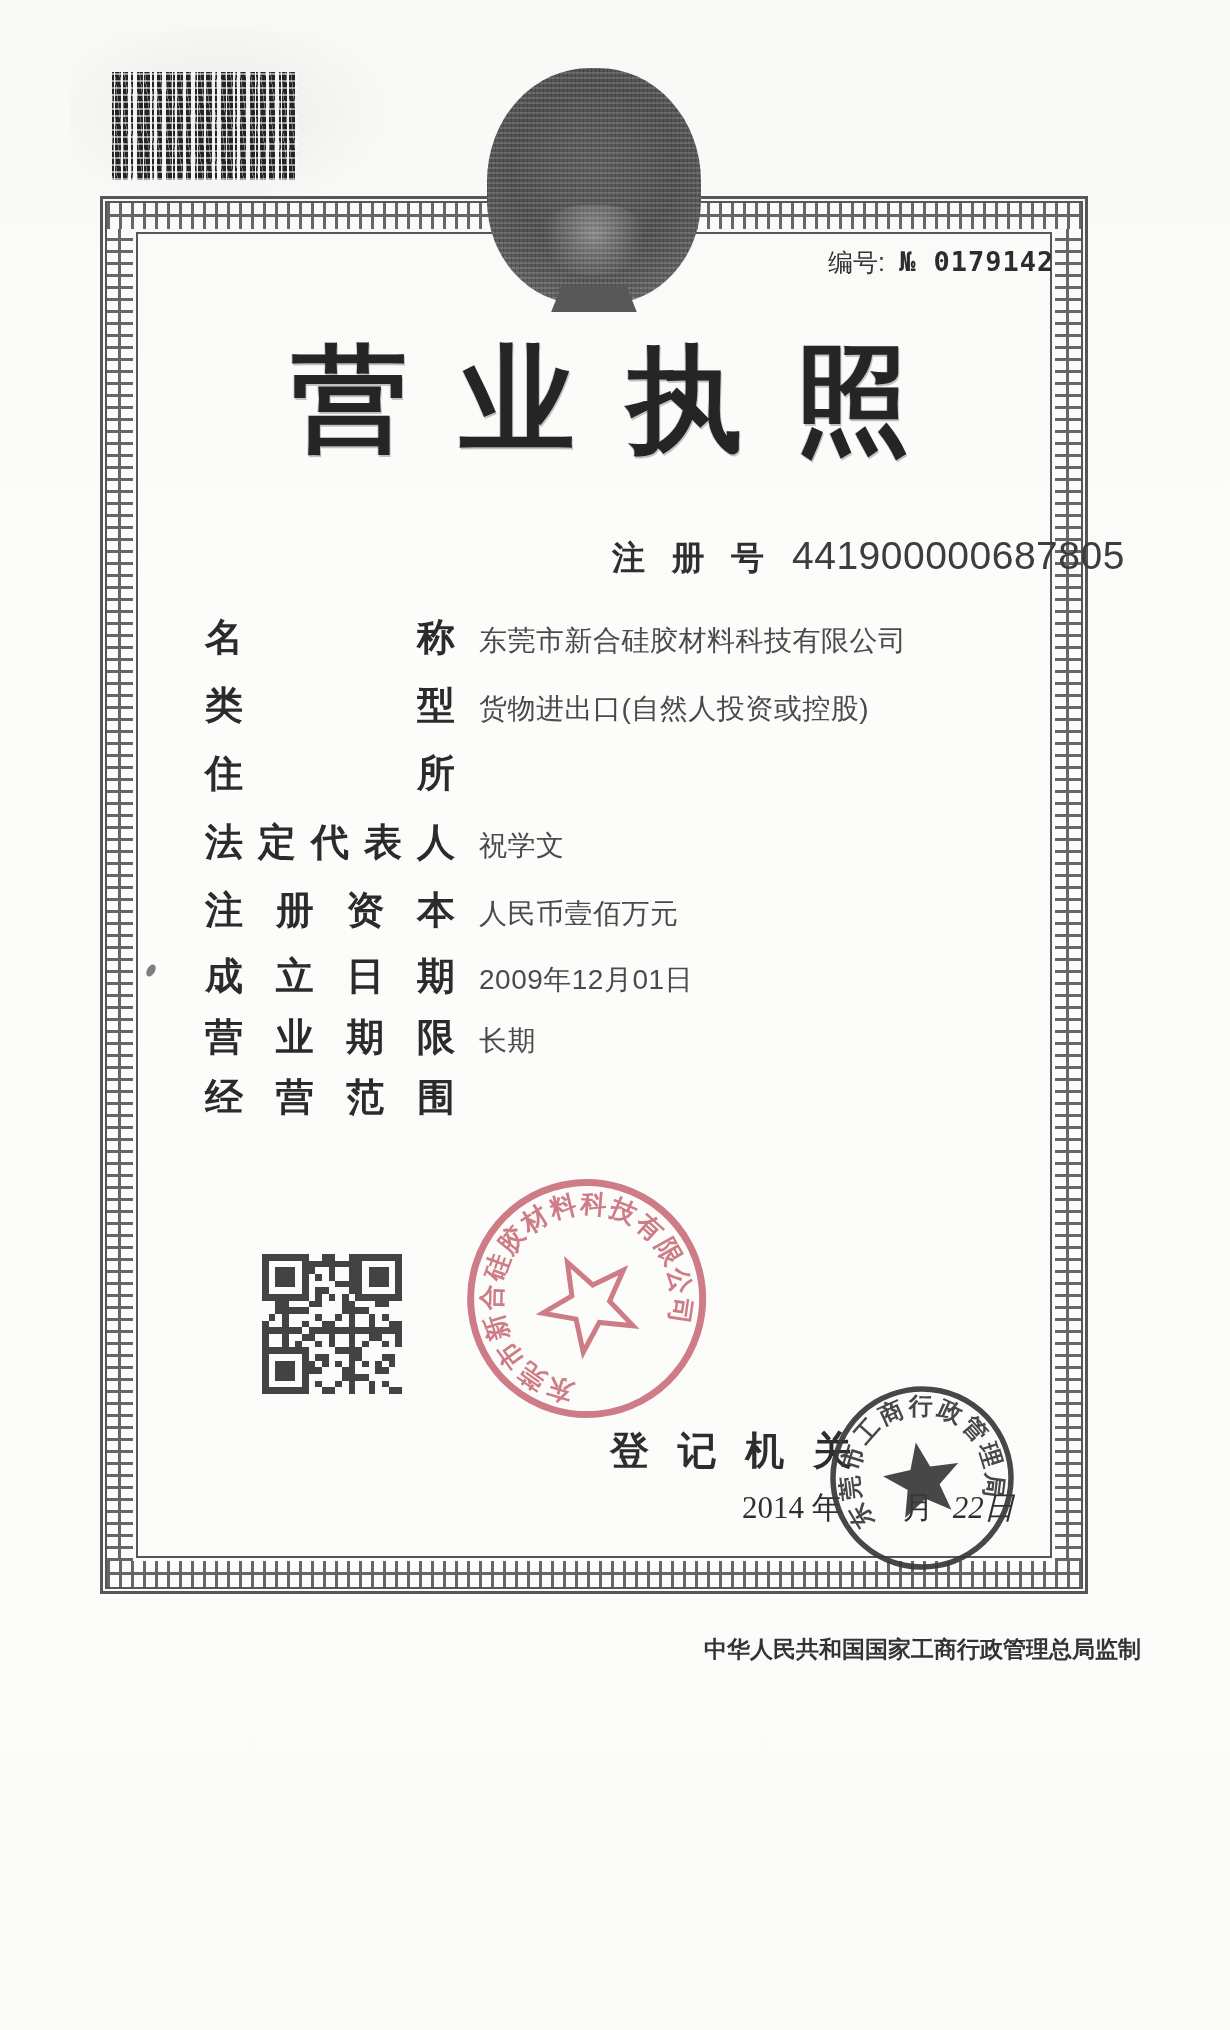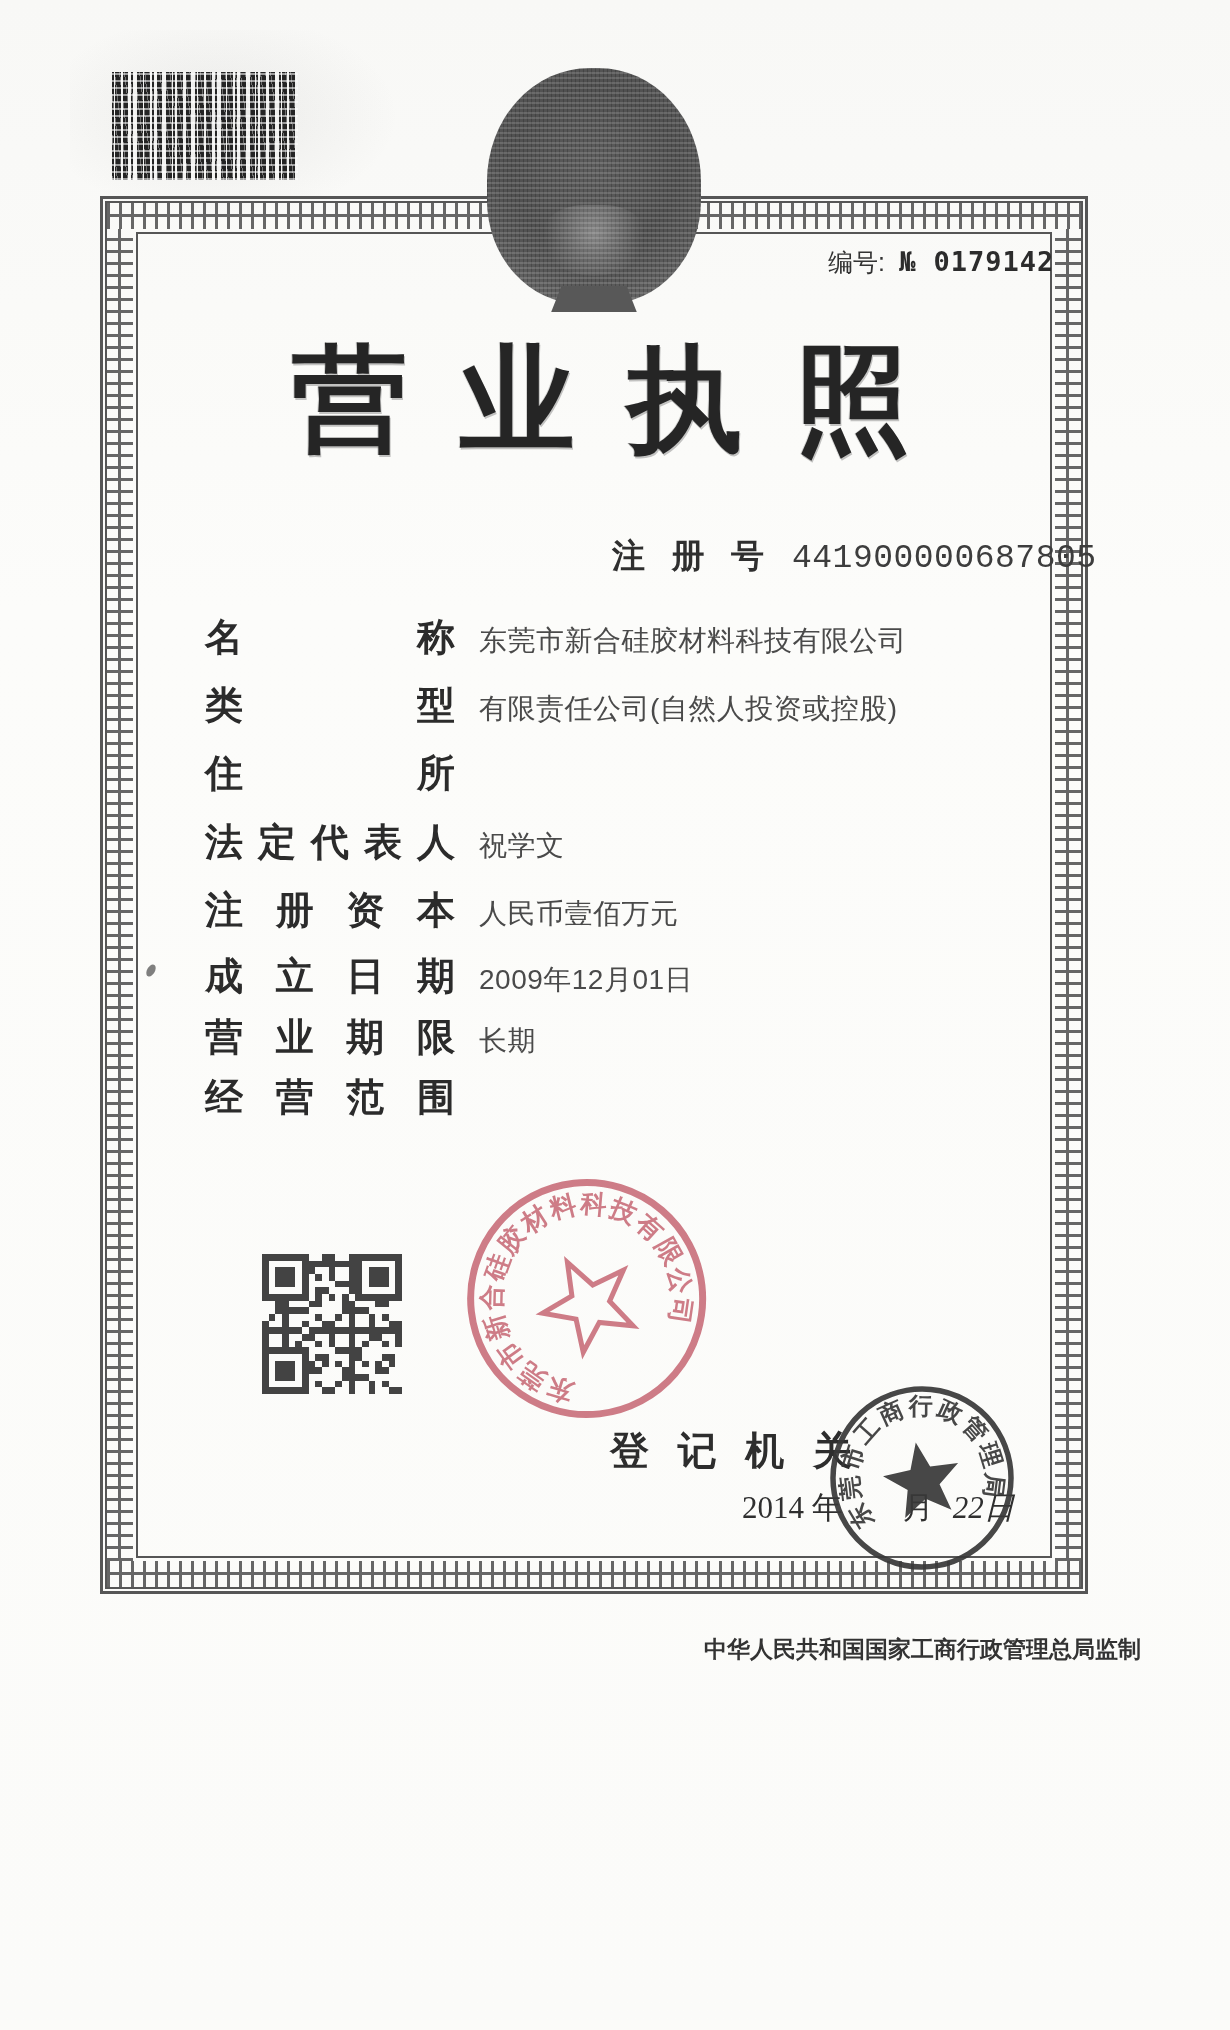--- a/index.html
+++ b/index.html
@@ -40,21 +40,21 @@
   .serial{position:absolute;left:828px;top:246px;z-index:4;font-size:25px;color:#333;display:flex;align-items:baseline;gap:14px;}
   .serial .serial-no{font-family:"DejaVu Sans Mono",monospace;font-weight:700;font-size:27px;letter-spacing:1px;color:#2c2c2c;}
 
   .title{position:absolute;left:292px;top:330px;width:618px;margin:0;z-index:4;
     font-size:115px;font-weight:900;color:#252525;line-height:1.2;
     text-shadow:1px 2px 0 rgba(90,90,90,.35), -1px 0 0 rgba(90,90,90,.25);}
   .spread{display:flex;justify-content:space-between;}
 
   .regno{position:absolute;left:612px;top:534px;z-index:4;display:flex;align-items:baseline;}
   .regno-label{width:152px;font-size:33px;font-weight:700;color:#2f2f2f;}
-  .regno-value{margin-left:28px;font-family:Liberation Mono, monospace;font-size:33px;letter-spacing:.5px;color:#3d3d3d;}
+  .regno-value{margin-left:28px;font-family:Liberation Sans, sans-serif;font-size:39px;letter-spacing:.5px;color:#3d3d3d;}
 
   .row{position:absolute;left:205px;width:880px;display:flex;align-items:baseline;z-index:4;}
   .flabel{width:250px;flex:0 0 250px;font-size:38px;font-weight:700;color:#2b2b2b;}
   .fvalue{margin-left:24px;font-size:28px;color:#4a4a4a;letter-spacing:.5px;}
   .fvalue.scope{font-size:23.5px;line-height:30.5px;width:616px;letter-spacing:0;text-align:justify;}
 
   .registry-label{position:absolute;left:610px;top:1424px;width:242px;z-index:4;font-size:39px;font-weight:700;color:#2d2d2d;}
   .date-line{position:absolute;left:742px;top:1487px;z-index:4;font-family:"Liberation Serif",serif;font-size:31px;color:#2f2f2f;display:flex;align-items:flex-start;}
   .date-line .dm{margin-left:60px;} .date-line .dd{margin-left:19px;font-style:italic;}
 
@@ -145,21 +145,21 @@
         <span>名</span>
         <span>称</span>
       </span>
     <span class="fvalue">东莞市新合硅胶材料科技有限公司</span>
   </div>
   <div class="row" style="top:680px">
     <span class="flabel spread">
         <span>类</span>
         <span>型</span>
       </span>
-    <span class="fvalue">有限责任公司(自然人投资或控股)</span>
+    <span class="fvalue">货物进出口(自然人投资或控股)</span>
   </div>
   <div class="row" style="top:748px">
     <span class="flabel spread">
         <span>住</span>
         <span>所</span>
       </span>
   </div>
   <div class="row" style="top:817px">
     <span class="flabel spread">
         <span>法</span>

